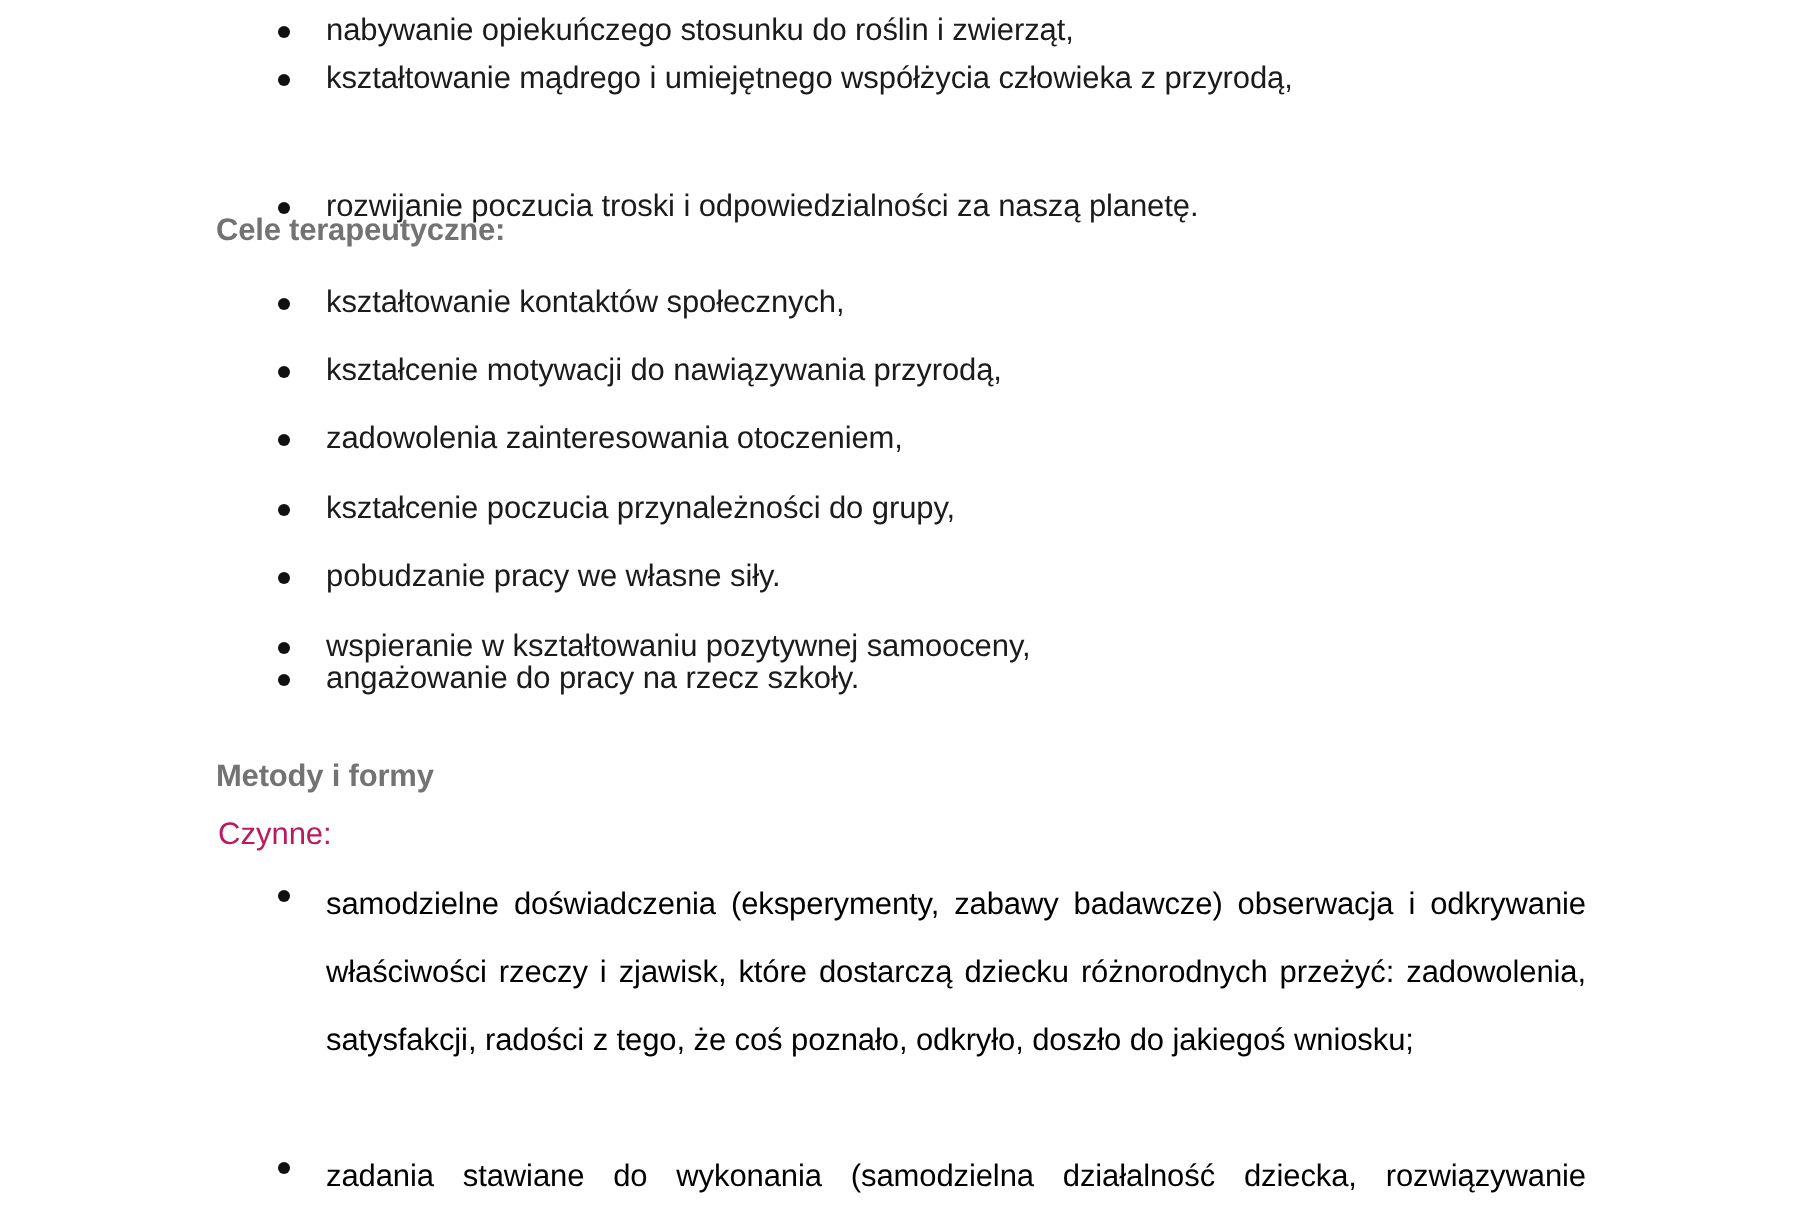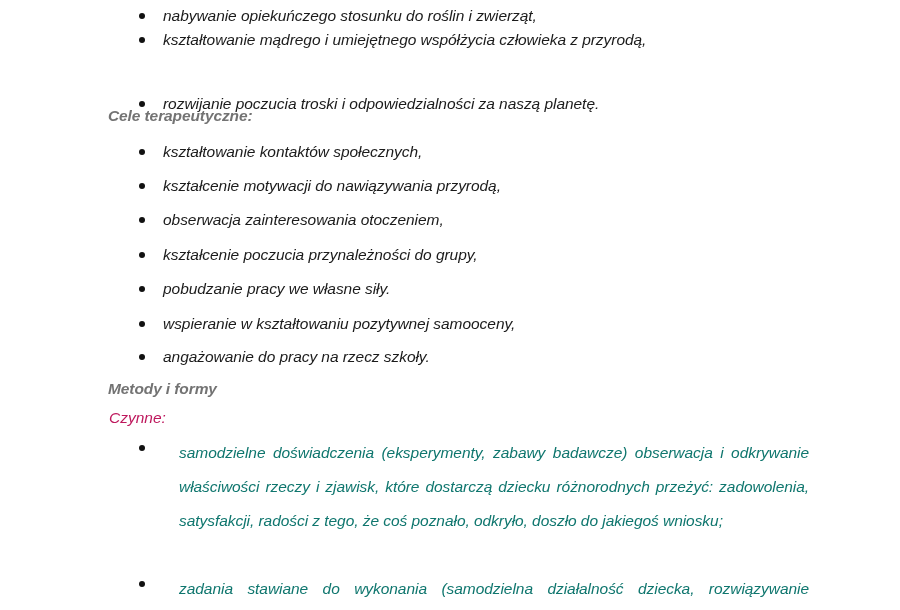--- a/index.html
+++ b/index.html
@@ -16,21 +16,20 @@
     -webkit-font-smoothing: antialiased;
   }
 
   .page {
     position: relative;
     width: 900px;
     height: 450px;
     background: #ffffff;
     box-sizing: border-box;
     padding: 0;
-    font-style: italic;
   }
 
   .doc-body {
     position: absolute;
     left: 0;
     top: 0;
     width: 900px;
   }
 
   
@@ -96,24 +95,24 @@
     left: 0px;
     top: 9px;
     width: 6px;
     height: 6px;
     border-radius: 50%;
     background: #111111;
     display: block;
   }
   .jbullet .jtext {
     display: block;
-    margin-left: 40px;
+    margin-left: 24px;
     width: 630px;
     font-size: 15.5px;
-    color: #0f766e;
+    color: #000000;
     text-align: justify;
     text-justify: inter-word;
     line-height: 34px;
     letter-spacing: -0.05px;
   }
   .jbullet .jtext.last-justify {
     text-align-last: justify;
   }
 </style>
 </head>
@@ -144,39 +143,39 @@
       <span class="btext">kształtowanie kontaktów społecznych,</span>
     </div>
 
     <div class="bullet-row" style="top:178px;">
       <span class="dot"></span>
       <span class="btext">kształcenie motywacji do nawiązywania przyrodą,</span>
     </div>
 
     <div class="bullet-row" style="top:212px;">
       <span class="dot"></span>
-      <span class="btext">obserwacja zainteresowania otoczeniem,</span>
+      <span class="btext">zadowolenia zainteresowania otoczeniem,</span>
     </div>
 
     <div class="bullet-row" style="top:247px;">
       <span class="dot"></span>
       <span class="btext">kształcenie poczucia przynależności do grupy,</span>
     </div>
 
     <div class="bullet-row" style="top:281px;">
       <span class="dot"></span>
       <span class="btext">pobudzanie pracy we własne siły.</span>
     </div>
 
     <div class="bullet-row" style="top:316px;">
       <span class="dot"></span>
       <span class="btext">wspieranie w kształtowaniu pozytywnej samooceny,</span>
     </div>
 
-    <div class="bullet-row" style="top:349px;">
+    <div class="bullet-row" style="top:332px;">
       <span class="dot"></span>
       <span class="btext">angażowanie do pracy na rzecz szkoły.</span>
     </div>
 
     <div class="heading" style="top:381px;">Metody i formy</div>
 
     <div class="plain-line" style="top:409px;">Czynne:</div>
 
     <div class="jbullet" style="top:436px;">
       <span class="dot"></span>

